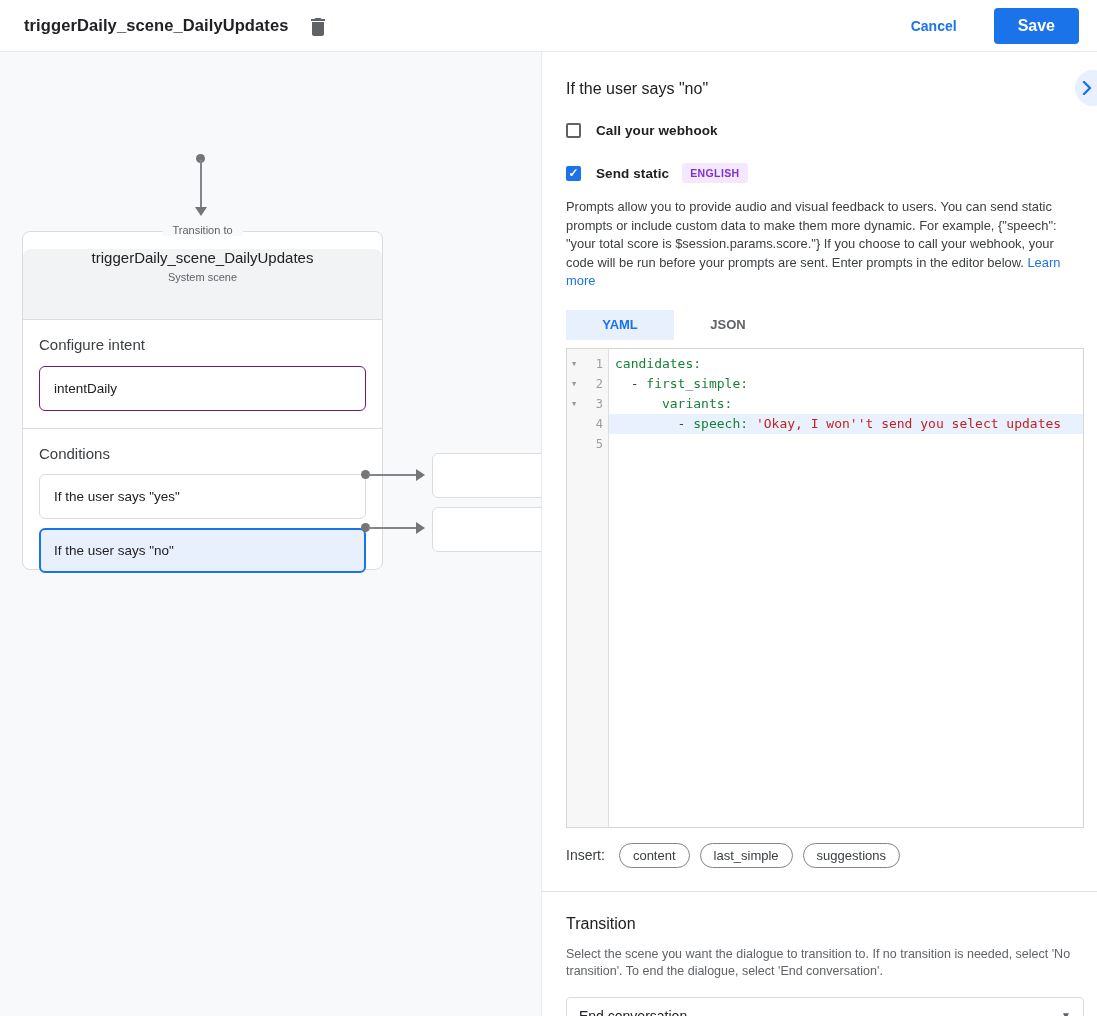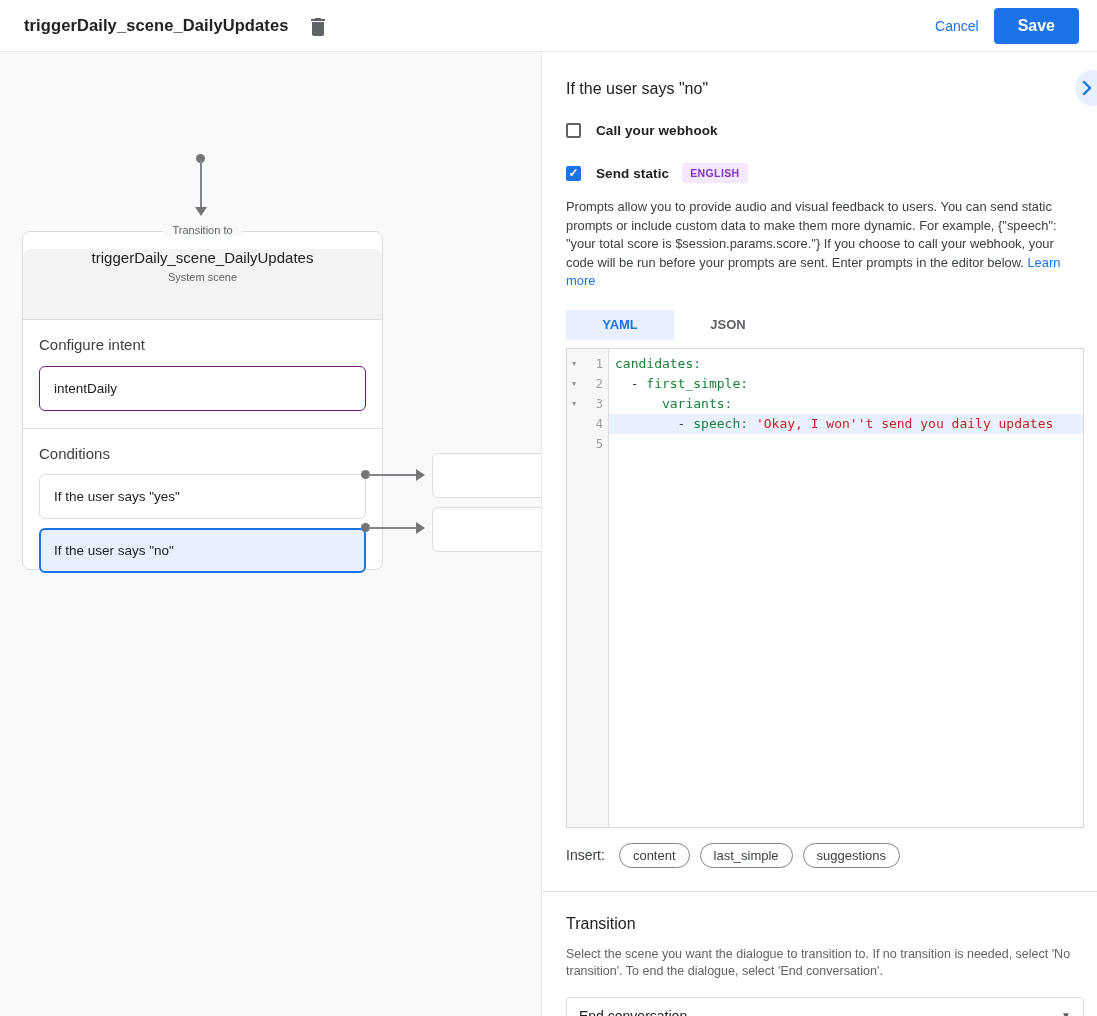--- a/index.html
+++ b/index.html
@@ -7,21 +7,21 @@
     margin: 0; width: 1097px; height: 1016px; overflow: hidden;
     font-family: "Liberation Sans", sans-serif; color: #202124; background: #fff;
   }
   
   .topbar { height: 52px; display: flex; align-items: center; padding: 0 18px 0 24px;
             border-bottom: 1px solid #e8eaed; background: #fff; }
   .page-title { font-size: 16.5px; font-weight: bold; letter-spacing: .1px; }
   .trash-btn { margin-left: 18px; width: 24px; height: 24px; display: flex; align-items: center;
                justify-content: center; cursor: pointer; }
   .topbar-spacer { flex: 1; }
-  .cancel-btn { color: #1a73e8; font-size: 14px; font-weight: normal; margin-right: 15px; cursor: pointer; }
+  .cancel-btn { color: #1a73e8; font-size: 14px; font-weight: bold; margin-right: 37px; cursor: pointer; }
   .save-btn { background: #1a73e8; color: #fff; font-size: 16px; font-weight: bold;
               border: none; border-radius: 4px; padding: 9px 24px; cursor: pointer; }
   
   .main { display: flex; height: 964px; }
   .flow-panel { position: relative; width: 542px; background: #f8f9fa;
                 border-right: 1px solid #e8eaed; overflow: hidden; flex: none; }
   .detail-panel { flex: 1; position: relative; padding: 0 17px 0 24px; background: #fff; }
   
   .flow-card { position: absolute; background: #fff; border: 1px solid #dadce0; border-radius: 8px; }
   .legend { position: absolute; top: -8px; left: 50%; transform: translateX(-50%);
@@ -205,21 +205,21 @@
           </div>
           <div class="gutter-row">
             <span class="fold"></span>
             <span class="lnum">5</span>
           </div>
         </div>
       <div class="code">
           <div class="code-line"><span class="tok-key">candidates:</span></div>
           <div class="code-line"><span class="tok-plain">  - </span><span class="tok-key">first_simple:</span></div>
           <div class="code-line"><span class="tok-plain">      </span><span class="tok-key">variants:</span></div>
-          <div class="code-line active"><span class="tok-plain">        - </span><span class="tok-key">speech:</span><span class="tok-plain"> </span><span class="tok-string">'Okay, I won''t send you daily updates</span></div>
+          <div class="code-line active"><span class="tok-plain">        - </span><span class="tok-key">speech:</span><span class="tok-plain"> </span><span class="tok-string">'Okay, I won''t send you select updates</span></div>
           <div class="code-line"></div>
         </div>
     </div>
 
     <div class="insert-row">
       <span class="insert-label">Insert:</span>
       <button class="chip">content</button>
       <button class="chip">last_simple</button>
       <button class="chip">suggestions</button>
     </div>

